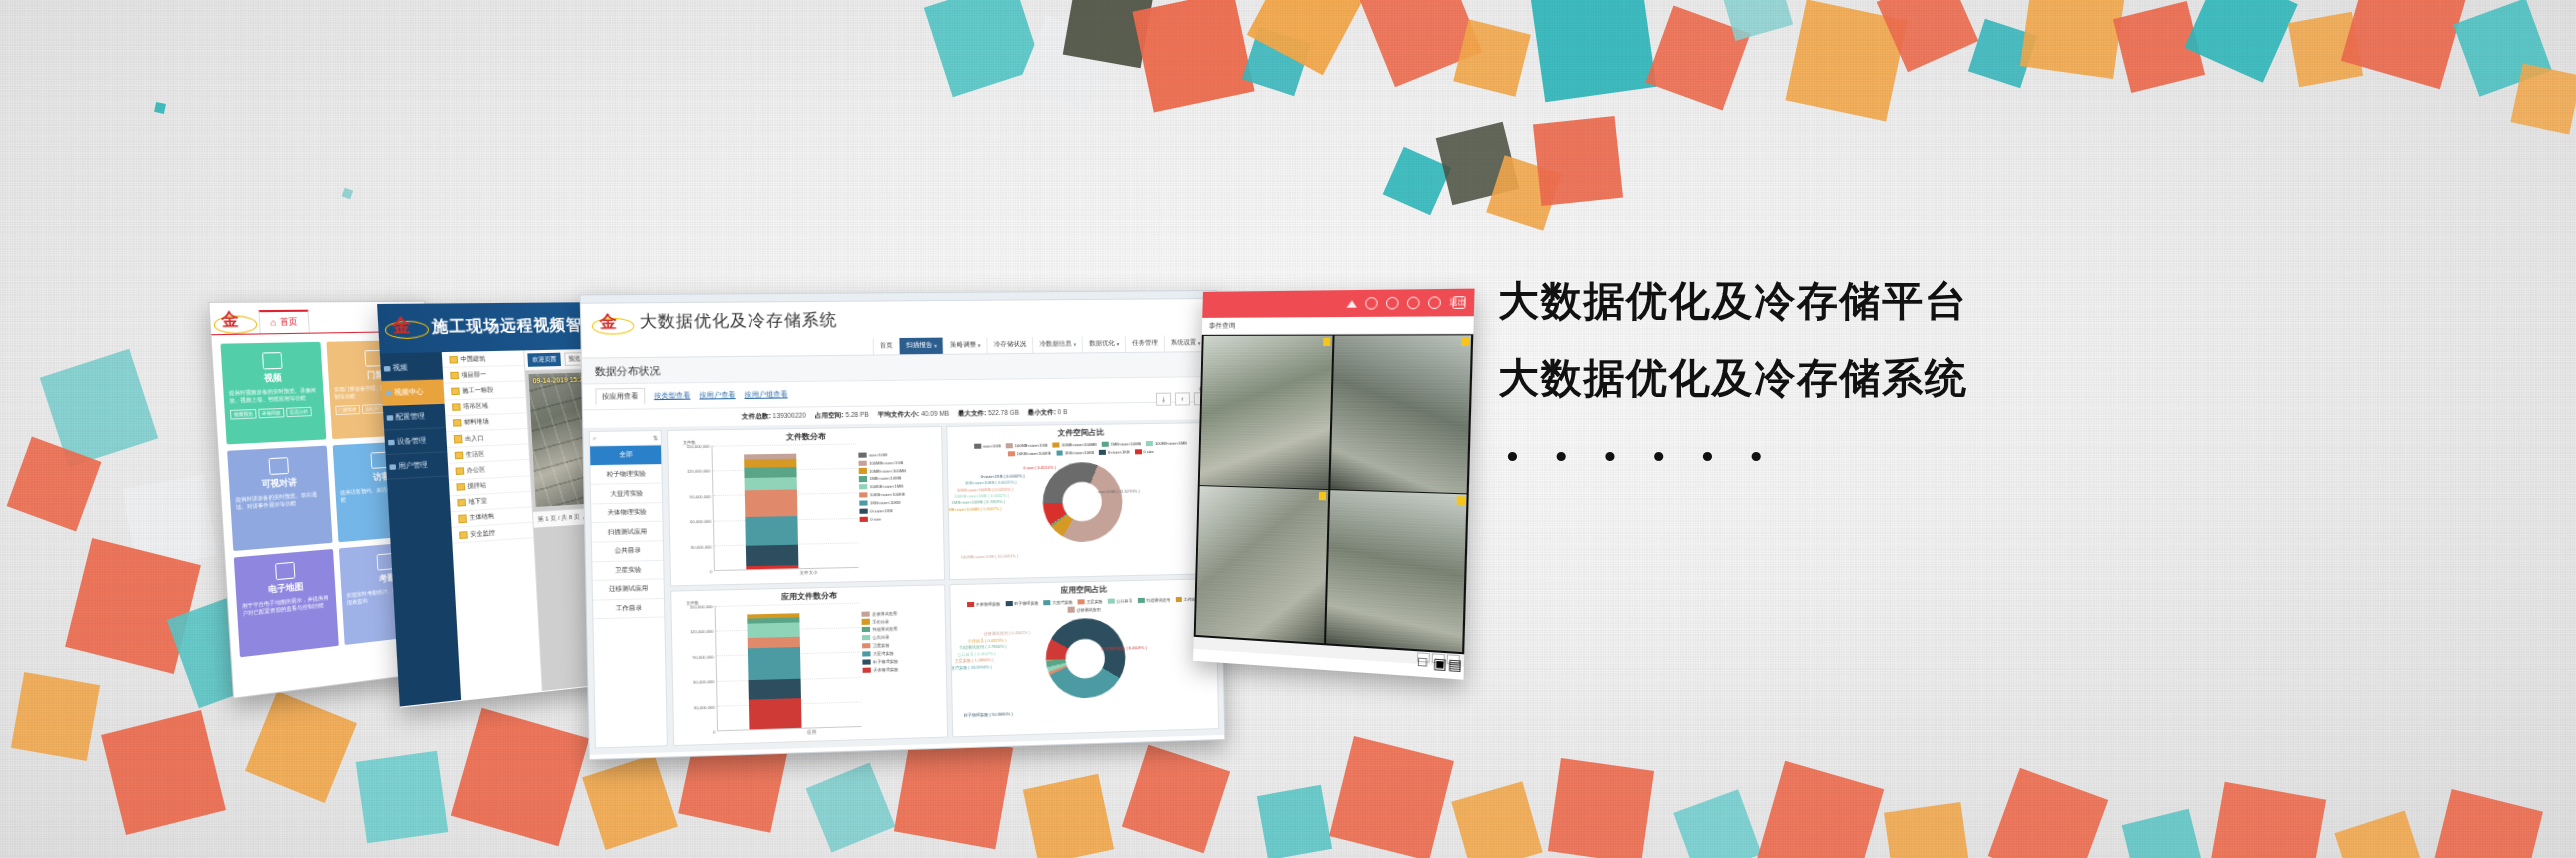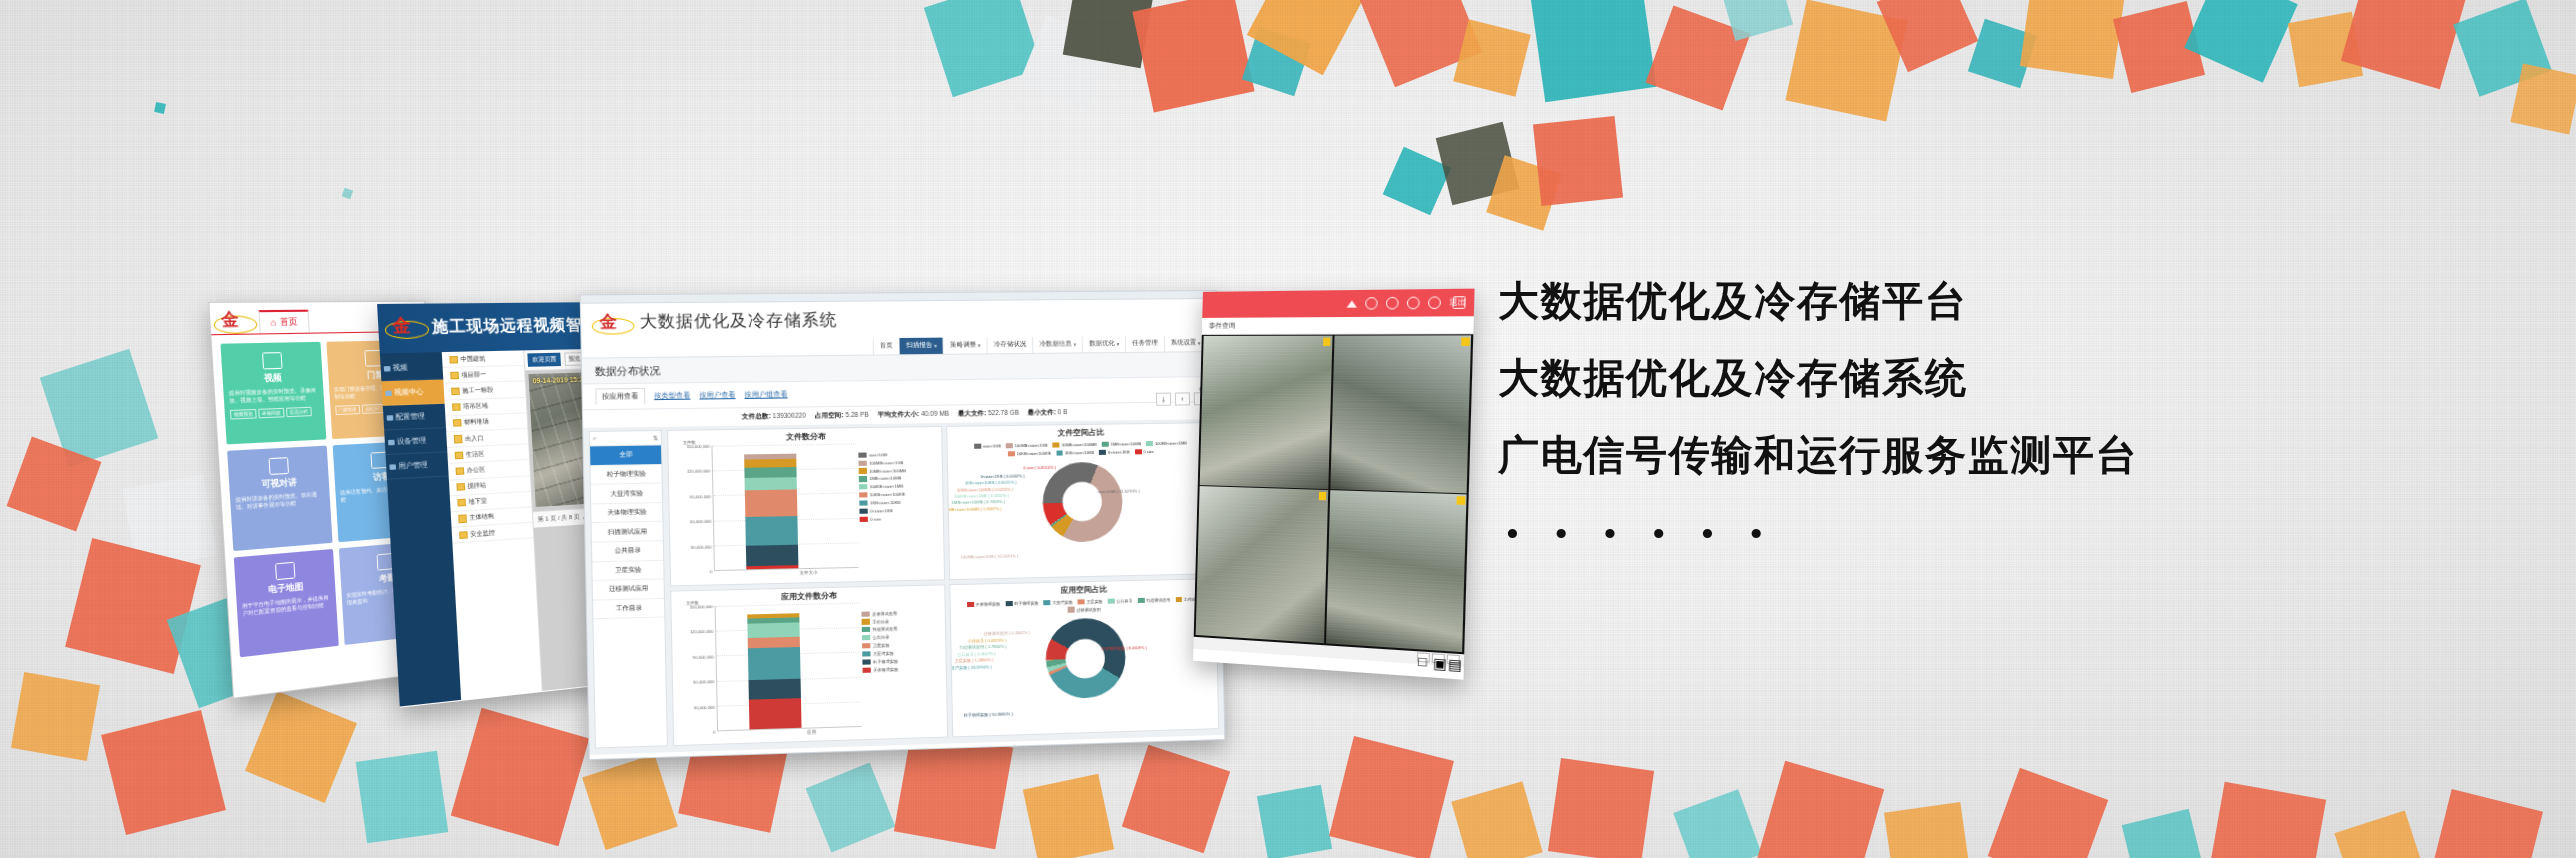--- a/index.html
+++ b/index.html
@@ -738,18 +738,17 @@
         <div class="b">□</div>
         <div class="b">▣</div>
         <div class="b">▤</div>
       </div>
   </div>
 
 
   <div id="platforms">
     <div class="plat">大数据优化及冷存储平台</div>
     <div class="plat">大数据优化及冷存储系统</div>
-    <div class="plat">广电信号传输和运行服务监测平台</div>
     <div id="dots">• • • • • •</div>
   </div>
 
 </div>
 
 
 </body></html>

